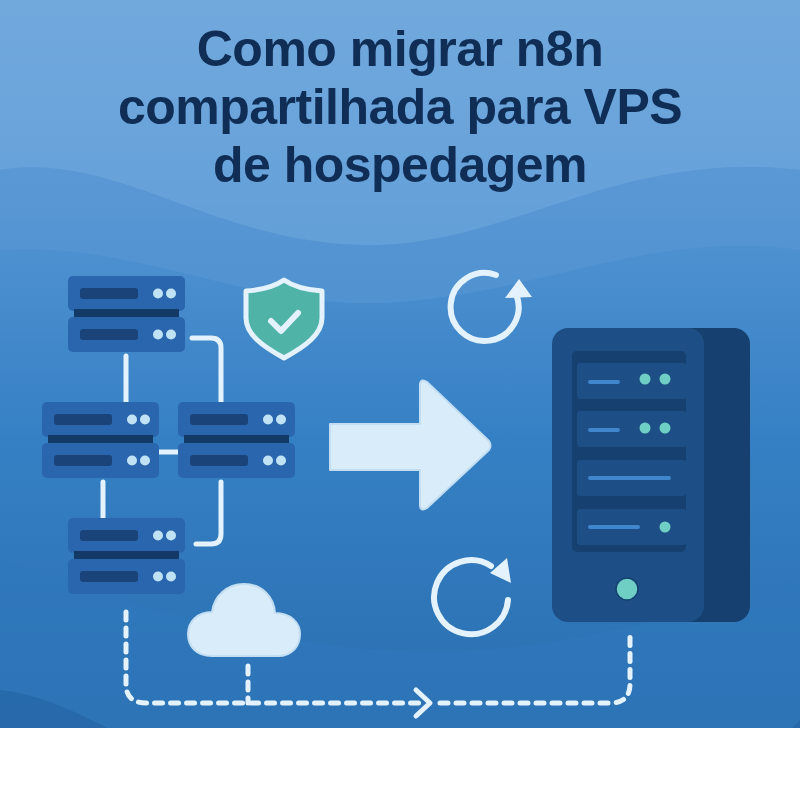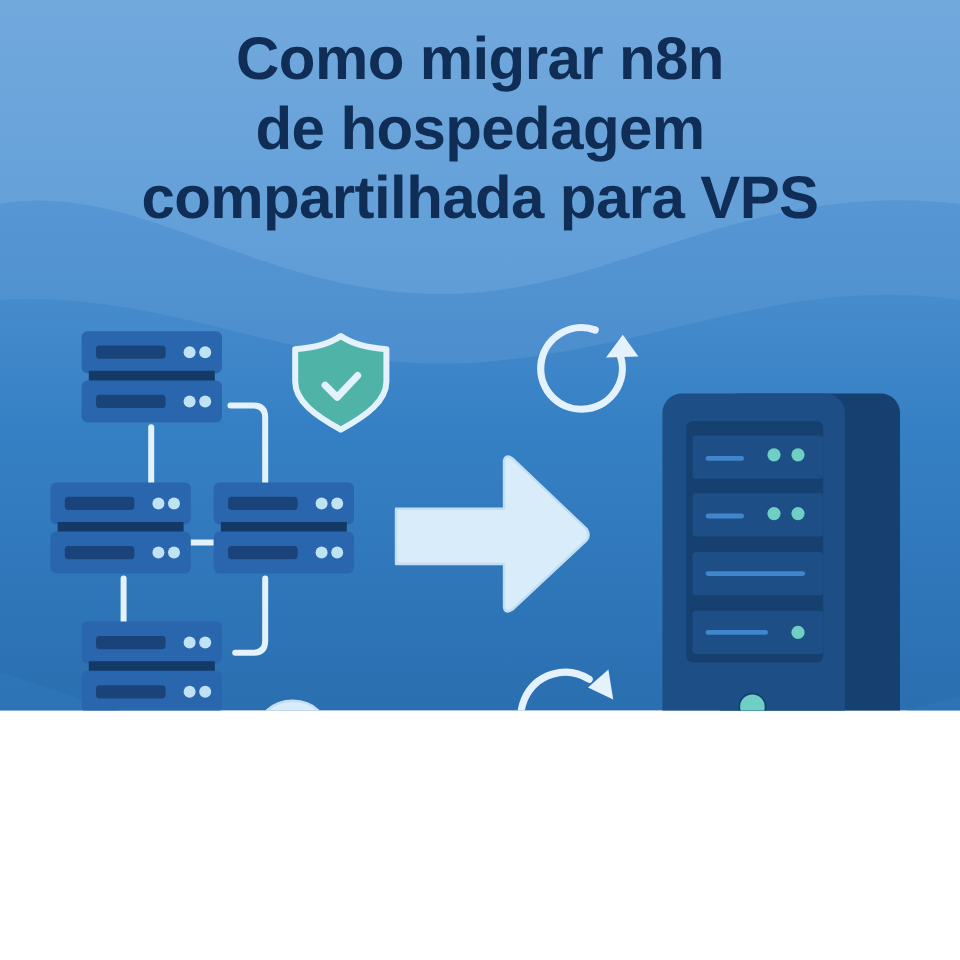--- a/index.html
+++ b/index.html
@@ -1,17 +1,17 @@
 <!DOCTYPE html>
 <html><head>
 <meta charset="utf-8">
 <style>
   html, body { margin: 0; padding: 0; }
   body { width: 800px; height: 800px; overflow: hidden; font-family: "Liberation Sans", sans-serif; }
-  #canvas { position: relative; width: 800px; height: 592px; overflow: hidden;
+  #canvas { position: relative; width: 800px; height: 728px; overflow: hidden;
     background: linear-gradient(180deg, #6ea7dc 0%, #4d90d0 35%, #3580c4 60%, #2a6fb0 100%); }
   .bg-svg { position: absolute; left: 0; top: 0; }
   .title { position: absolute; left: 0; top: 20px; width: 800px; text-align: center;
     color: #0f2d55; font-weight: bold; font-size: 50px; line-height: 58px; letter-spacing: -0.5px;
     font-family: "Liberation Sans", sans-serif; }
   .title div { white-space: nowrap; }
   .art { position: absolute; left: 0; top: 0; }
 </style>
 </head>
 <body>
@@ -20,22 +20,22 @@
 
   <svg class="bg-svg" width="800" height="800">
     <path d="M0,170 C120,150 220,250 380,245 C520,240 620,150 800,170 L800,0 L0,0 Z" fill="#74abde" opacity="0.55"></path>
     <path d="M0,250 C150,240 260,320 420,300 C560,285 660,230 800,250 L800,170 C620,150 520,240 380,245 C220,250 120,150 0,170 Z" fill="#5d9ad5" opacity="0.45"></path>
     <path d="M0,560 C150,610 300,660 480,650 C620,640 720,600 800,580 L800,800 L0,800 Z" fill="#2f78bb" opacity="0.55"></path>
     <path d="M0,690 C100,700 180,800 300,775 C380,760 400,740 420,736 C500,730 520,790 640,790 C720,790 760,760 800,720 L800,800 L0,800 Z" fill="#2565a5" opacity="0.7"></path>
   </svg>
 
   <div class="title">
     <div>Como migrar n8n</div>
+    <div>compartilhada para VPS</div>
     <div>de hospedagem</div>
-    <div>compartilhada para VPS</div>
   </div>
 
   <svg class="art" width="800" height="800">
     <defs>
       <g id="srv">
         <rect x="0" y="0" width="117" height="35" rx="5" fill="#2a66ad"></rect>
         <rect x="6" y="33" width="105" height="10" fill="#133a66"></rect>
         <rect x="0" y="41" width="117" height="35" rx="5" fill="#2a66ad"></rect>
         <rect x="12" y="12" width="58" height="11" rx="3" fill="#1a4479"></rect>
         <circle cx="90" cy="17.5" r="5" fill="#bfe3f5"></circle>

